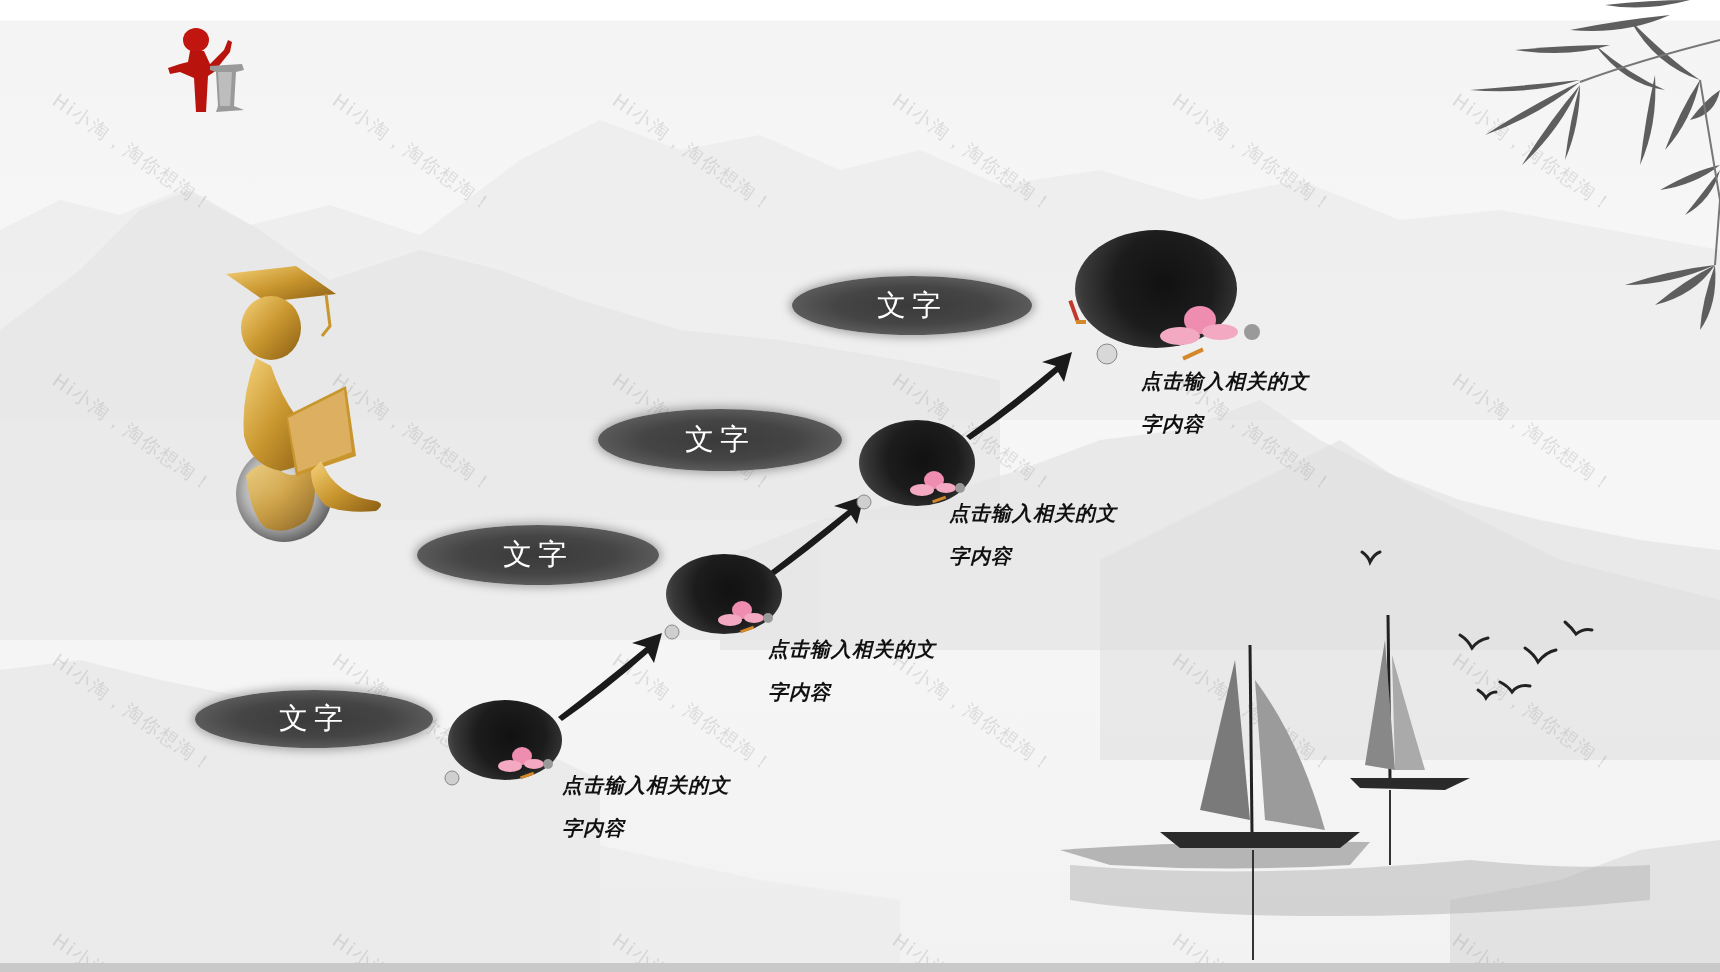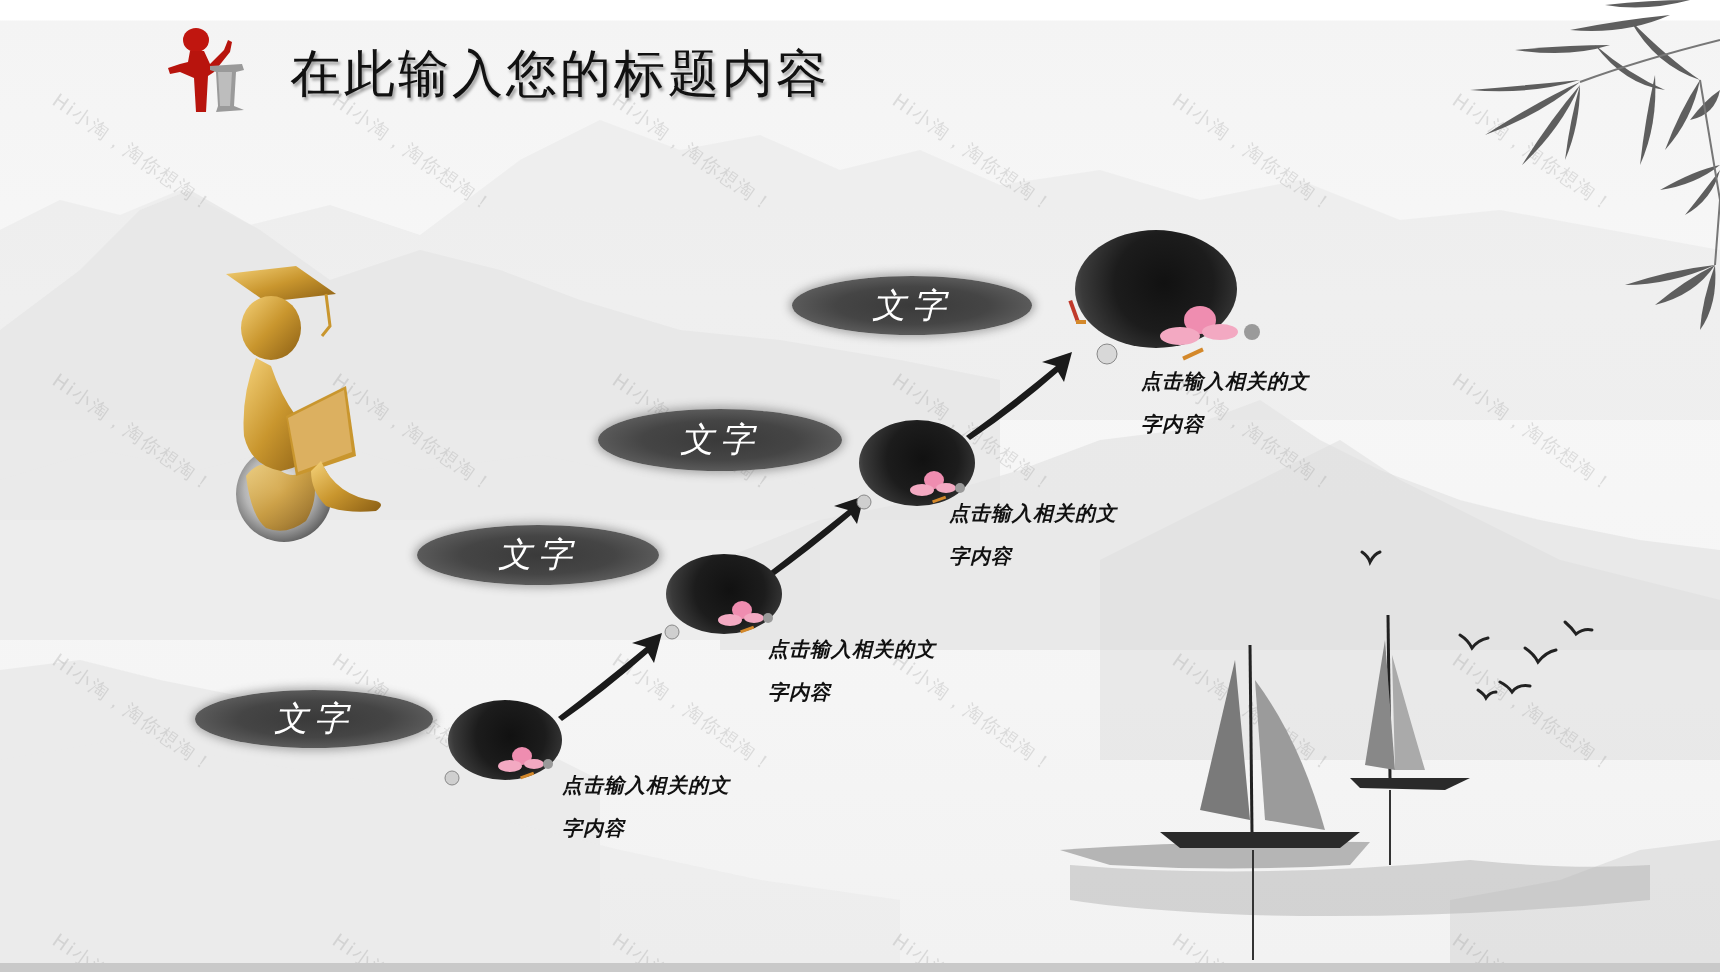--- a/index.html
+++ b/index.html
@@ -15,21 +15,21 @@
   .title { position:absolute; left:290px; top:40px; font-size:51px; font-weight:normal; color:#111;
            text-shadow:2px 3px 3px rgba(0,0,0,0.35); letter-spacing:3px; white-space:nowrap;
            font-family:"DejaVu Sans", sans-serif; }
   .grad-figure { position:absolute; left:226px; top:266px; width:165px; height:278px; }
   .bamboo { position:absolute; left:1430px; top:0; width:290px; height:335px; }
   .boats { position:absolute; left:1050px; top:520px; width:620px; height:440px; }
   .pill { position:absolute; border-radius:50%;
           background:radial-gradient(ellipse at 50% 50%, #3a3a3a 0%, #454545 45%, #5a5a5a 70%, rgba(110,110,110,0.7) 88%, rgba(200,200,200,0) 100%);
           box-shadow:0 0 8px 3px rgba(90,90,90,0.45);
           display:flex; align-items:center; justify-content:center; }
-  .pill-label { color:#fff; font-size:34px; font-style:italic; font-family:"DejaVu Serif", serif; letter-spacing:6px; }
+  .pill-label { color:#fff; font-size:29px; font-family:"DejaVu Serif", serif; letter-spacing:6px; }
   .ink-circle { position:absolute; border-radius:50%;
                 background:radial-gradient(circle at 55% 45%, #111 0%, #1c1c1c 45%, #3a3a3a 75%, #6b6b6b 95%, rgba(140,140,140,0.0) 100%); }
   .desc { position:absolute; font-size:20px; font-weight:bold; font-style:italic; color:#111;
           line-height:43px; width:250px; font-family:"DejaVu Serif", serif; letter-spacing:1px; }
   .arrow { position:absolute; }
   .deco { position:absolute; }
 </style>
 </head>
 <body>
 
@@ -71,21 +71,20 @@
   <div class="watermark" style="left:1182px;top:928px;">Hi小淘，淘你想淘！</div>
   <div class="watermark" style="left:1462px;top:928px;">Hi小淘，淘你想淘！</div>
 
   <svg class="header-figure" viewBox="0 0 90 88">
     <ellipse cx="30" cy="14" rx="13" ry="12" fill="#c0160f"></ellipse>
     <path d="M24 25 L38 25 L44 38 L58 24 L62 14 L66 16 L64 26 L48 46 L42 50 L40 86 L30 86 L28 52 L14 46 L4 48 L2 42 L14 38 L22 36 Z" fill="#b8140d"></path>
     <path d="M44 40 L76 38 L78 44 L70 46 L68 80 L78 84 L50 86 L52 80 L50 46 L44 44 Z" fill="#9a9a9a"></path>
     <path d="M52 46 L66 46 L64 80 L54 80 Z" fill="#bdbdbd"></path>
   </svg>
 
-  <div class="title">在此输入您的标题内容</div>
 
   <svg class="grad-figure" viewBox="0 0 165 278">
     <defs>
       <linearGradient id="gold" x1="0" y1="0" x2="1" y2="1">
         <stop offset="0" stop-color="#f5d27a"></stop>
         <stop offset="0.5" stop-color="#c9962e"></stop>
         <stop offset="1" stop-color="#8a5e14"></stop>
       </linearGradient>
       <radialGradient id="globe" cx="0.45" cy="0.45" r="0.6">
         <stop offset="0" stop-color="#ffffff"></stop>

